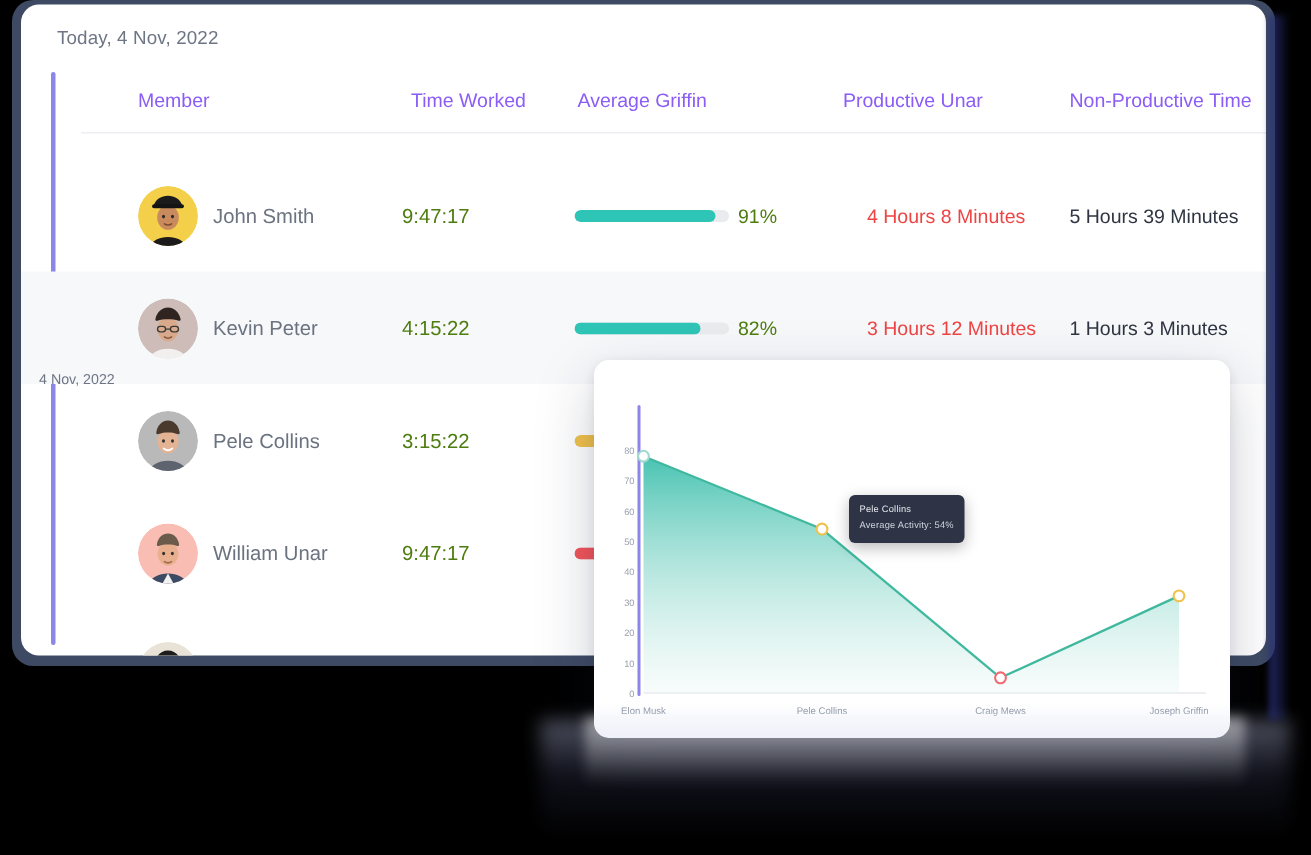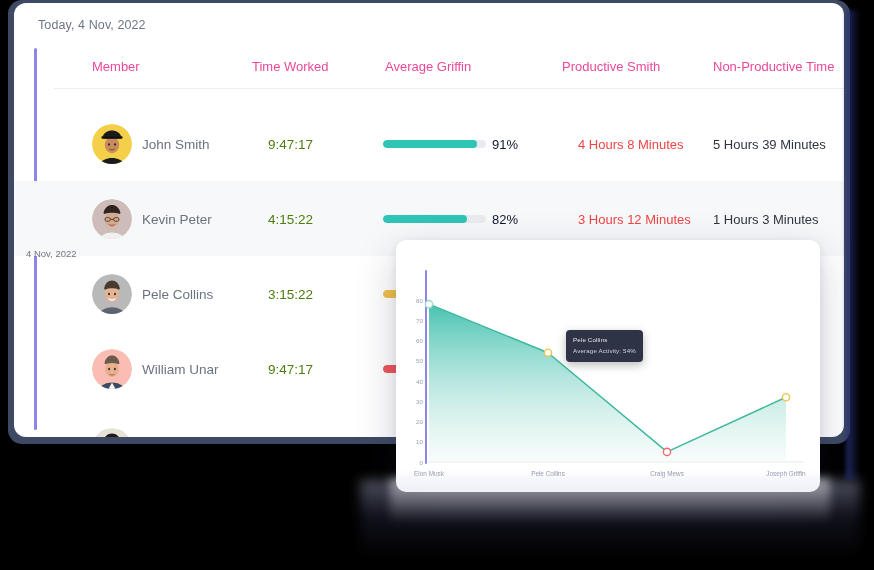--- a/index.html
+++ b/index.html
@@ -29,21 +29,21 @@
   
   .accent-bar{
     position:absolute;left:20px;top:45px;width:3px;height:382px;
     background:#8b86e8;border-radius:2px;
   }
 
   .thead{
     position:absolute;left:0;top:45px;width:830px;height:40px;
   }
   .th{
-    position:absolute;font-size:13px;color:#ec4899;white-space:nowrap;top:11px;
+    position:absolute;font-size:13px;color:#8b5cf6;white-space:nowrap;top:11px;
   }
   .hdr-rule{
     position:absolute;left:40px;top:85px;width:806px;height:1px;background:#eceef2;
   }
 
   .row{
     position:absolute;left:0;width:830px;height:75px;
   }
   .row.alt{background:#f7f8fa;}
   .cell{position:absolute;top:50%;transform:translateY(-50%);white-space:nowrap;}
@@ -54,21 +54,21 @@
   }
   .avatar svg{display:block;width:40px;height:40px;}
   .member-name{left:128px;font-size:13.5px;color:#6b7280;}
   .time-worked{left:254px;font-size:13.5px;color:#4d7c0f;}
 
   .bar-wrap{
     position:absolute;left:369px;top:50%;transform:translateY(-50%);
     width:103px;height:8px;border-radius:5px;background:#e9ebef;overflow:hidden;
   }
   .bar-fill{height:100%;border-radius:5px;}
-  .pct{left:478px;font-size:13px;color:#0f172a;text-align:right;}
+  .pct{left:478px;font-size:13px;color:#4d7c0f;text-align:right;}
   .prod{left:548px;font-size:13px;color:#ef4444;margin-left:16px;}
   .nonprod{left:699px;font-size:13px;color:#2f3542;}
 
   
   .chart-panel{
     position:absolute;left:396px;top:240px;width:424px;height:252px;
     background:#ffffff;border-radius:10px;
     box-shadow:0 14px 40px rgba(30,35,70,.22), 0 2px 8px rgba(30,35,70,.10);
     overflow:hidden;
   }
@@ -117,23 +117,23 @@
   <div class="dark-plate"></div>
 
   <div class="card">
 
     <div class="card-date">Today, 4 Nov, 2022</div>
 
     <div class="accent-bar"></div>
 
     <div class="thead">
       <div class="th" style="left:78px;">Member</div>
-      <div class="th" style="left:238px;text-align:center;">Time Worked</div>
+      <div class="th" style="left:260px;text-align:center;">Time Worked</div>
       <div class="th" style="left:371px;">Average Griffin</div>
-      <div class="th" style="left:548px;">Productive Smith</div>
+      <div class="th" style="left:548px;">Productive Unar</div>
       <div class="th" style="left:699px;text-align:center;">Non-Productive Time</div>
     </div>
     <div class="hdr-rule"></div>
 
     <div class="row" style="top:103px;">
       <div class="avatar">
         <svg viewBox="0 0 40 40">
             <circle cx="20" cy="20" r="20" fill="#f3cf4a"></circle>
           <path d="M20 34c-6.5 0-11.5 3.2-12.8 7.2h25.6C31.5 37.2 26.5 34 20 34z" fill="#1b1b1b"></path>
           <ellipse cx="20" cy="21" rx="7.2" ry="8.2" fill="#c98b5e"></ellipse>

